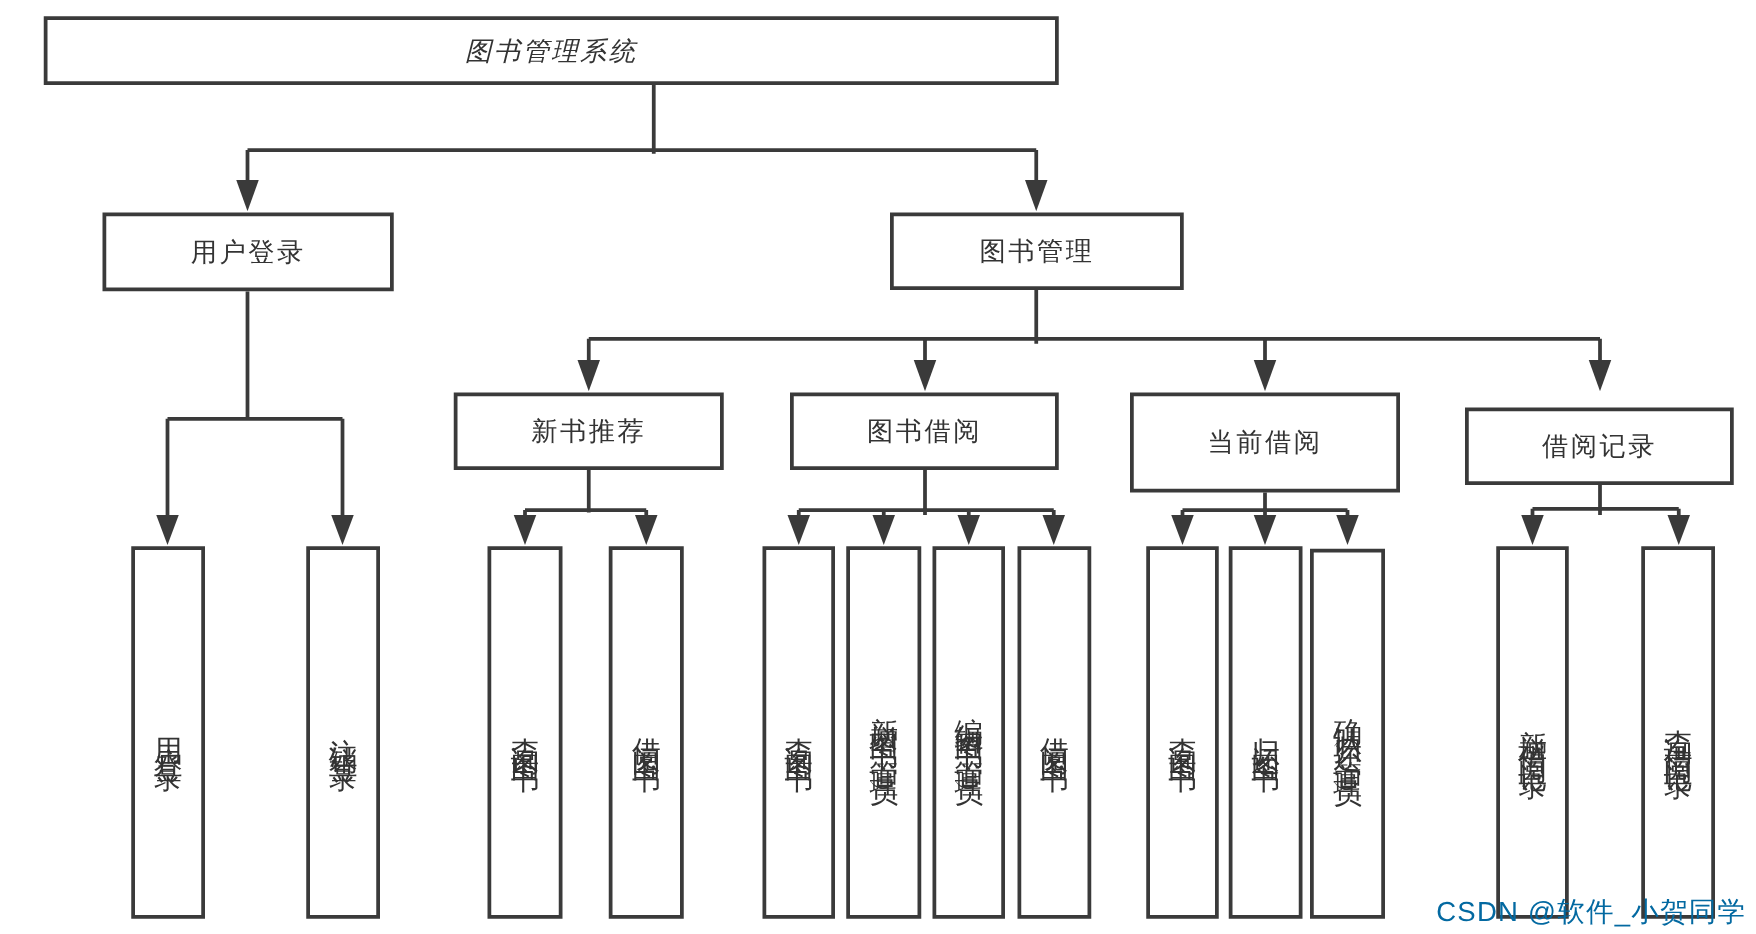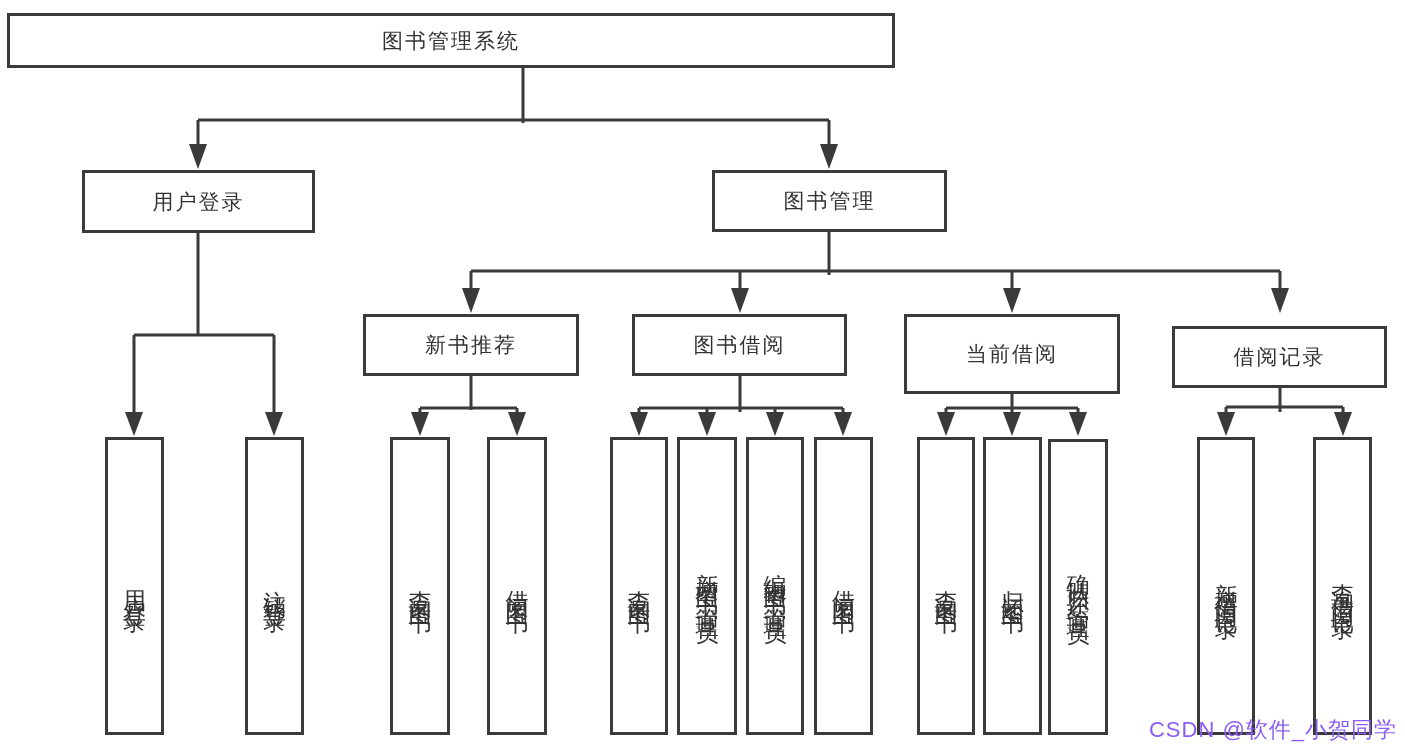--- a/index.html
+++ b/index.html
@@ -40,21 +40,21 @@
     text-orientation: mixed;
     font-size: 23px;
     letter-spacing: 7px;
     line-height: 1;
   }
   .watermark {
     position: absolute;
     right: 8px;
     top: 715px;
     font-size: 22px;
-    color: #8b5cf6;
+    color: #0369a1;
     letter-spacing: 1px;
     z-index: 2;
     white-space: nowrap;
   }
 </style>
 </head>
 <body>
 
 <div class="canvas">
 
@@ -94,21 +94,21 @@
       <polygon points="766,412 784,412 775,436"></polygon>
       <polygon points="834,412 852,412 843,436"></polygon>
       <polygon points="937,412 955,412 946,436"></polygon>
       <polygon points="1003,412 1021,412 1012,436"></polygon>
       <polygon points="1069,412 1087,412 1078,436"></polygon>
       <polygon points="1217,412 1235,412 1226,436"></polygon>
       <polygon points="1334,412 1352,412 1343,436"></polygon>
     </g>
   </svg>
 
-  <div class="node hnode" style="left:7px; top:13px; width:888px; height:55px;">图书管理系统</div>
+  <div class="node hnode" style="left:35px; top:13px; width:812px; height:55px;font-style:italic;">图书管理系统</div>
 
   <div class="node hnode" style="left:82px; top:170px; width:233px; height:63px;">用户登录</div>
   <div class="node hnode" style="left:712px; top:170px; width:235px; height:62px;text-align:right;">图书管理</div>
 
   <div class="node hnode" style="left:363px; top:314px; width:216px; height:62px;">新书推荐</div>
   <div class="node hnode" style="left:632px; top:314px; width:215px; height:62px;">图书借阅</div>
   <div class="node hnode" style="left:904px; top:314px; width:216px; height:80px;">当前借阅</div>
   <div class="node hnode" style="left:1172px; top:326px; width:215px; height:62px;">借阅记录</div>
 
   <div class="node vnode" style="left:105px; top:437px; width:59px; height:298px;">用户登录</div>

